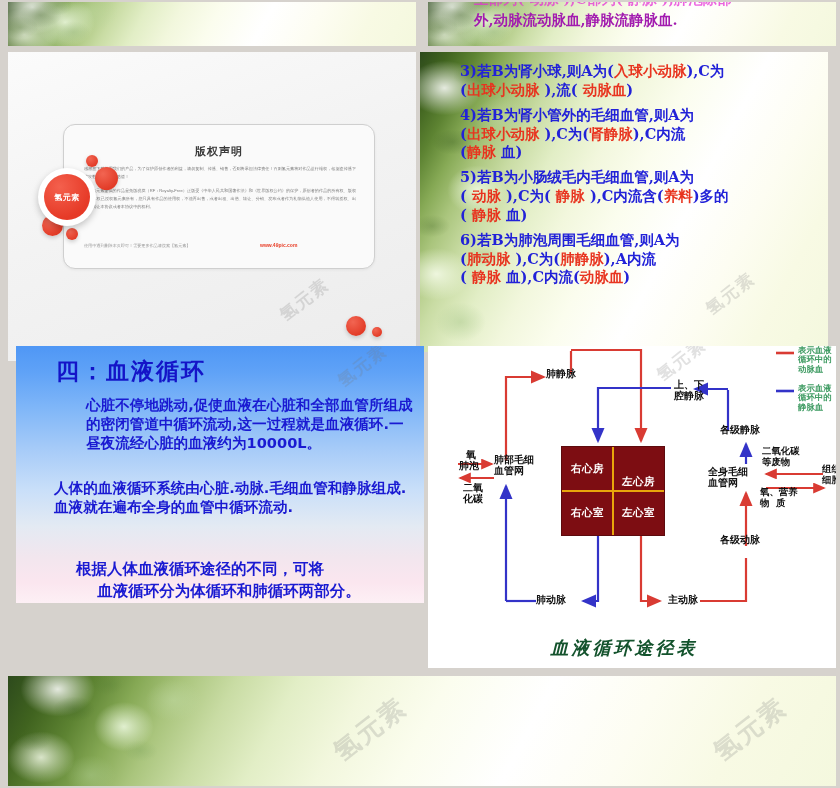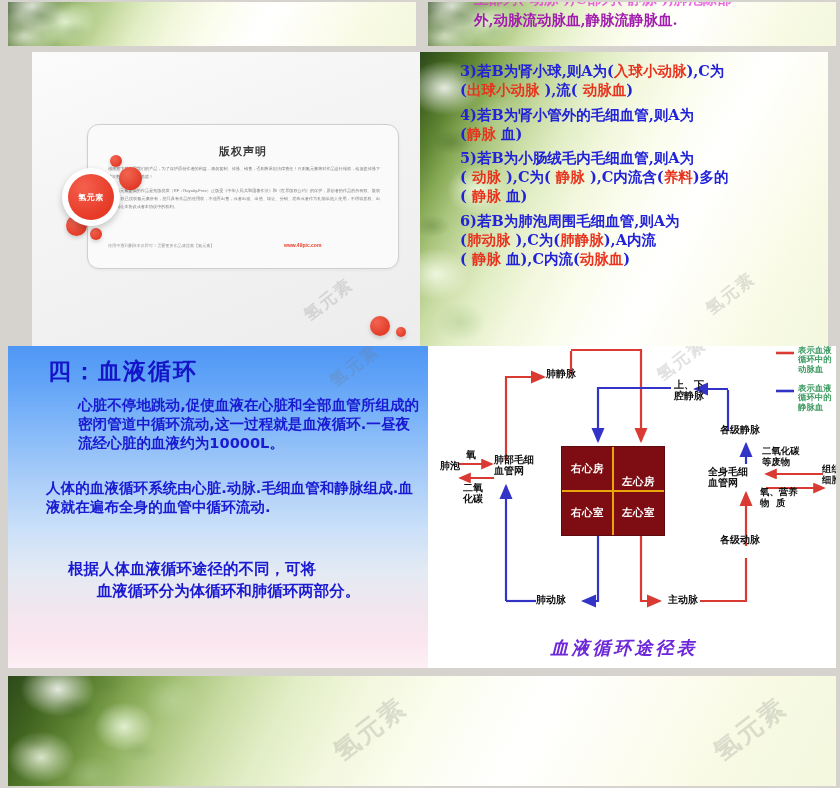--- a/index.html
+++ b/index.html
@@ -44,21 +44,21 @@
     font-size:17px;letter-spacing:2px;font-weight:700;
     transform:rotate(-38deg);pointer-events:none;white-space:nowrap;
     font-family:"DejaVu Sans",sans-serif;
   }
 
   
   #slide-tl{left:8px;top:2px;width:408px;height:44px;}
 
   
   #slide-cr{left:8px;top:52px;width:408px;height:309px;
-    background:linear-gradient(160deg,#fbfbfb 0%,#f3f3f3 45%,#ececec 100%);margin-left:24px;}
+    background:linear-gradient(160deg,#fbfbfb 0%,#f3f3f3 45%,#ececec 100%);}
   .cr-card{
     position:absolute;left:55px;top:72px;width:310px;height:143px;
     border:1px solid #cfcfcf;border-radius:12px;background:#fafafa;
     box-shadow:0 1px 3px rgba(0,0,0,.06);
   }
   .cr-title{
     position:absolute;left:0;right:0;top:19px;text-align:center;
     font-size:11px;font-weight:700;color:#3a3a3a;letter-spacing:1px;
   }
   .cr-p{
@@ -98,24 +98,24 @@
   .qa-line{
     font-family:"DejaVu Serif","Liberation Serif",serif;
     font-weight:700;font-size:14.5px;line-height:1.30;color:#2222d8;
     white-space:nowrap;margin:0;
   }
   .qa-line.magenta{color:#a21caf;}
   .qa-line .r{color:#e8341f;}
   .qa-gap{height:6px;}
 
   
-  #slide-txt{left:8px;top:346px;width:408px;height:322px;
+  #slide-txt{left:16px;top:346px;width:408px;height:257px;
     background:linear-gradient(180deg,
       #4f97f5 0%, #5fa2f7 10%, #7fb6f8 24%, #a6cbf8 40%,
-      #c9dff9 56%, #e3eaf3 70%, #f2e6ee 82%, #fbe6ef 92%, #fdf0f5 100%);padding-left:15px;}
+      #c9dff9 56%, #e3eaf3 70%, #f2e6ee 82%, #fbe6ef 92%, #fdf0f5 100%);}
   .bt-title{
     position:absolute;left:40px;top:10px;
     font-family:"DejaVu Serif","Liberation Serif",serif;
     font-size:23px;font-weight:700;color:#1414c8;letter-spacing:2px;
   }
   .bt-para{
     position:absolute;left:38px;right:10px;
     font-family:"DejaVu Sans","Liberation Sans",sans-serif;
     font-weight:700;color:#1a1ad2;font-size:14.6px;line-height:1.30;
   }
@@ -156,21 +156,21 @@
     color:#fff;font-weight:700;font-size:10.5px;
     font-family:"DejaVu Serif","Liberation Serif",serif;letter-spacing:.5px;
   }
   .heart .c-ra{left:0;top:0;}
   .heart .c-la{right:0;top:13px;}
   .heart .c-rv{left:0;bottom:0;}
   .heart .c-lv{right:0;bottom:0;}
   .dia-title{
     position:absolute;left:0;right:16px;bottom:8px;text-align:center;
     font-family:"DejaVu Serif","Liberation Serif",serif;
-    font-style:italic;font-weight:700;font-size:18px;color:#6d28d9;letter-spacing:3px;
+    font-style:italic;font-weight:700;font-size:18px;color:#14532d;letter-spacing:3px;
   }
 
   
   #slide-bot{left:8px;top:676px;width:828px;height:110px;}
 
   svg.ovl{position:absolute;inset:0;width:100%;height:100%;pointer-events:none;}
 </style>
 </head>
 <body>
 
@@ -218,20 +218,21 @@
     <div class="qa-body">
 
       <div class="qa-gap"></div>
 
       <div class="qa-line"><span>3)</span><span>若B为肾小球,则A为(</span><span class="r">入球小动脉</span><span>),C为</span></div>
       <div class="qa-line"><span>(</span><span class="r">出球小动脉</span><span> ),流( </span><span class="r">动脉血</span><span>)</span></div>
 
       <div class="qa-gap"></div>
 
       <div class="qa-line"><span>4)</span><span>若B为肾小管外的毛细血管,则A为</span></div>
+      <div class="qa-line"><span>(</span><span class="r">出球小动脉</span><span> ),C为(</span><span class="r">肾静脉</span><span>),C内流</span></div>
       <div class="qa-line"><span>(</span><span class="r">静脉</span><span> 血)</span></div>
 
       <div class="qa-gap"></div>
 
       <div class="qa-line"><span>5)</span><span>若B为小肠绒毛内毛细血管,则A为</span></div>
       <div class="qa-line"><span>( </span><span class="r">动脉</span><span> ),C为( </span><span class="r">静脉</span><span> ),C内流含(</span><span class="r">养料</span><span>)多的</span></div>
       <div class="qa-line"><span>( </span><span class="r">静脉</span><span> 血)</span></div>
 
       <div class="qa-gap"></div>
 
@@ -306,21 +307,21 @@
         <div class="hdiv"></div>
         <div class="cell c-ra">右心房</div>
         <div class="cell c-la">左心房</div>
         <div class="cell c-rv">右心室</div>
         <div class="cell c-lv">左心室</div>
       </div>
 
       <div class="dlabel" style="left:118px;top:22px;">肺静脉</div>
       <div class="dlabel" style="left:246px;top:33px;">上、下
 腔静脉</div>
-      <div class="dlabel" style="left:12px;top:114px;">肺泡</div>
+      <div class="dlabel" style="left:0px;top:114px;padding-left:31px;">肺泡</div>
       <div class="dlabel" style="left:38px;top:103px;">氧</div>
       <div class="dlabel" style="left:35px;top:136px;">二氧
 化碳</div>
       <div class="dlabel" style="left:66px;top:108px;">肺部毛细
 血管网</div>
       <div class="dlabel" style="left:108px;top:248px;">肺动脉</div>
       <div class="dlabel" style="left:240px;top:248px;">主动脉</div>
       <div class="dlabel" style="left:292px;top:78px;">各级静脉</div>
       <div class="dlabel" style="left:292px;top:188px;">各级动脉</div>
       <div class="dlabel" style="left:280px;top:120px;">全身毛细

